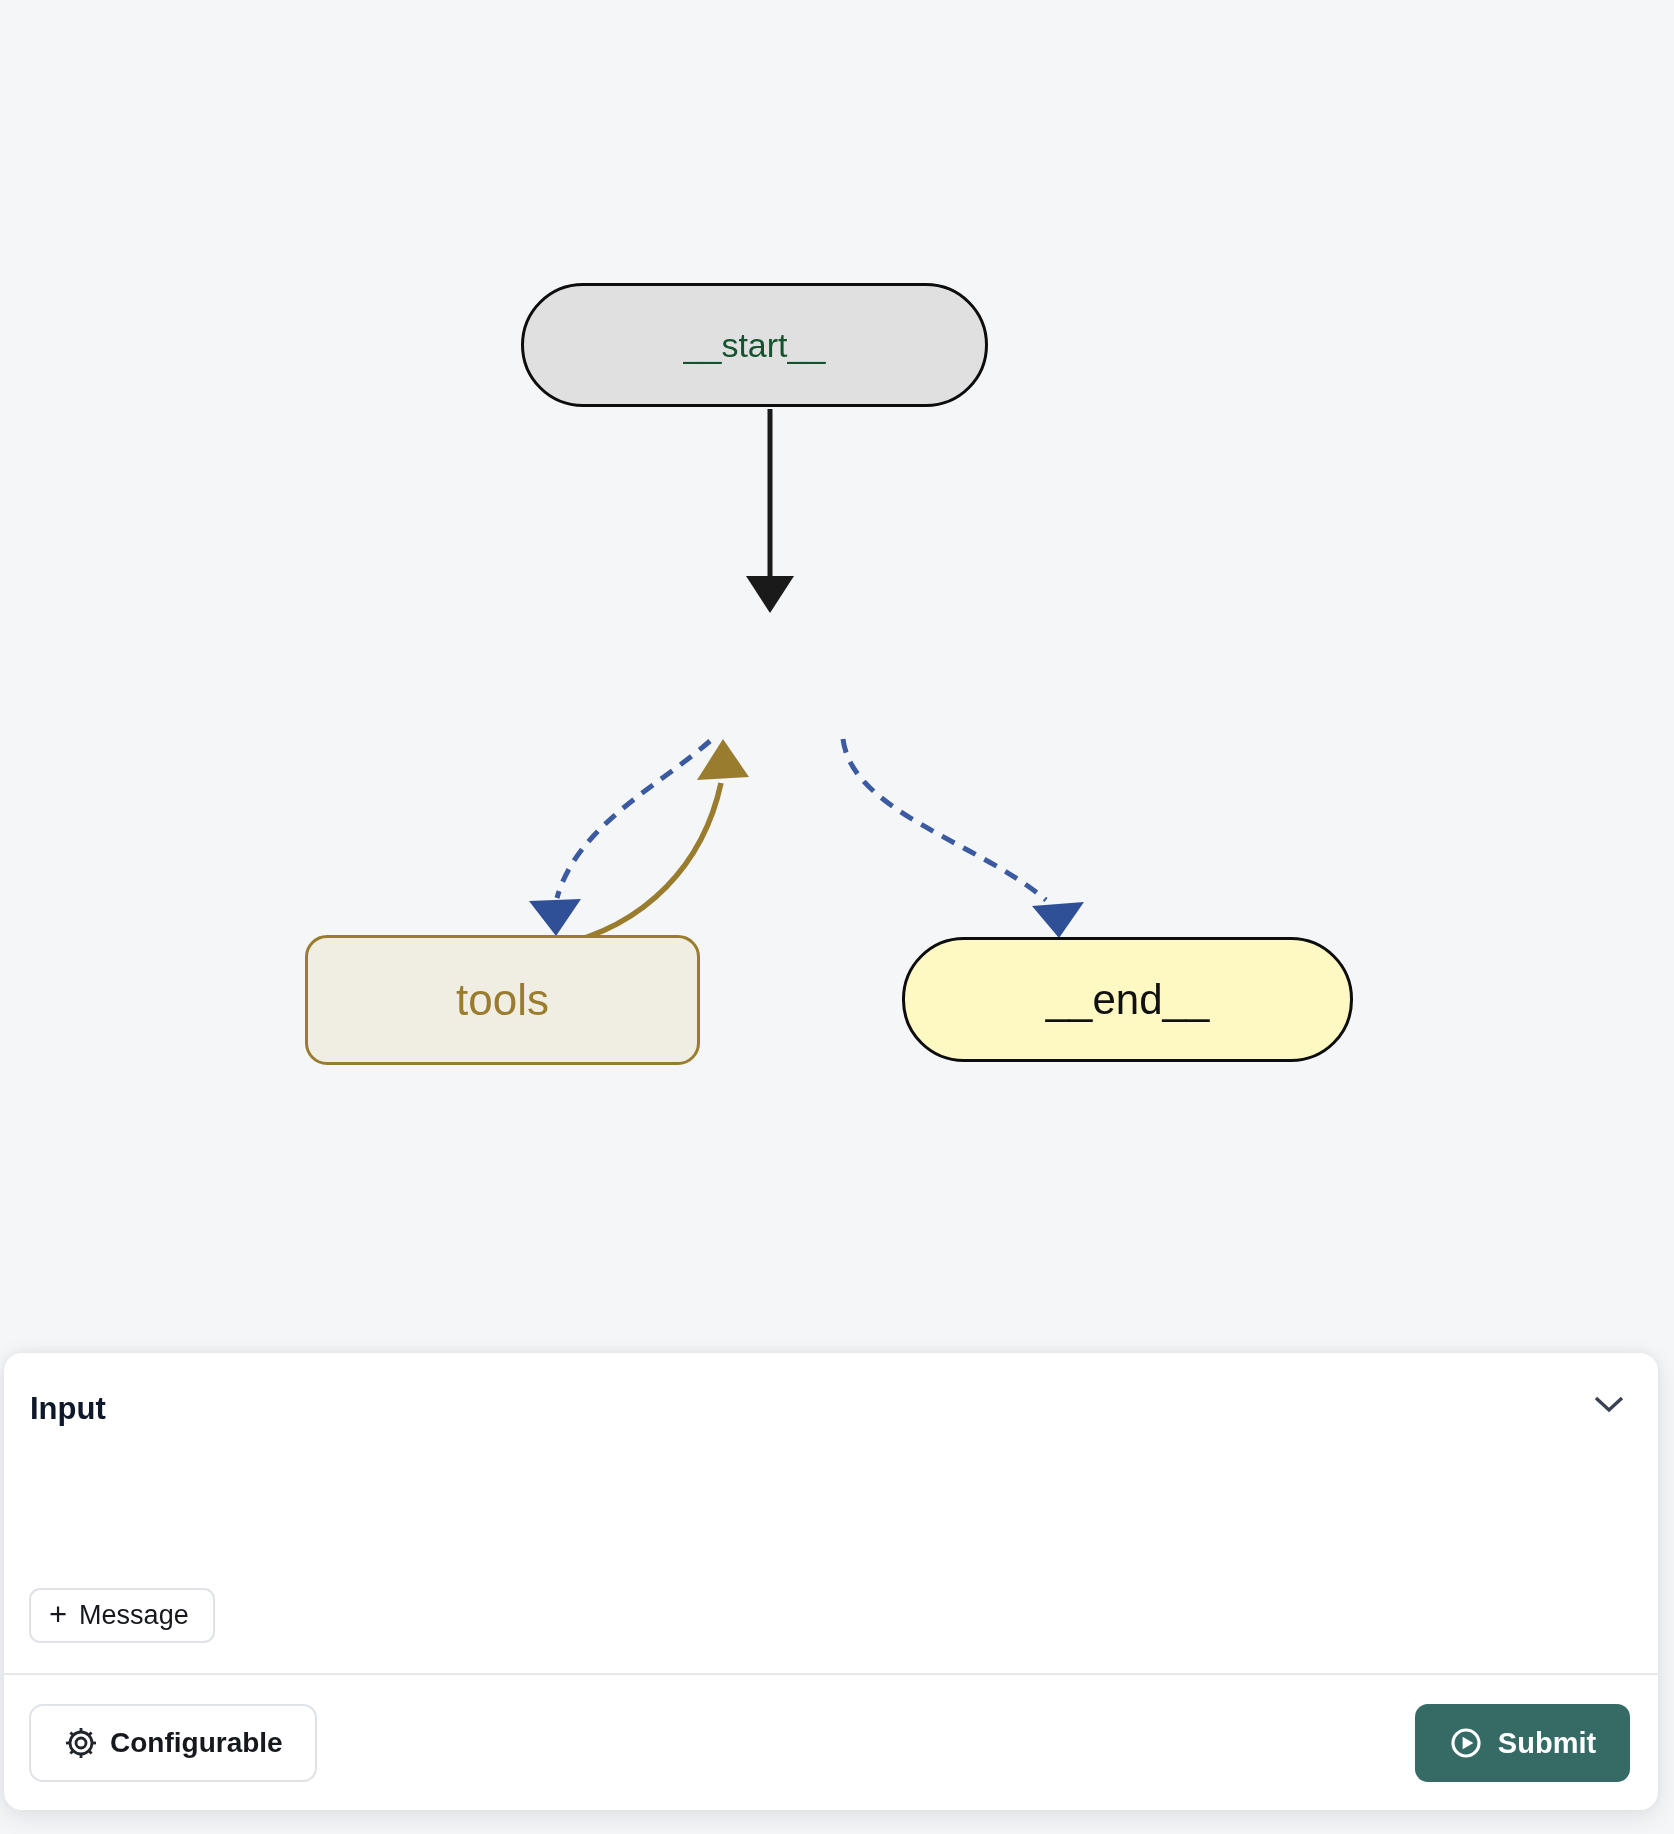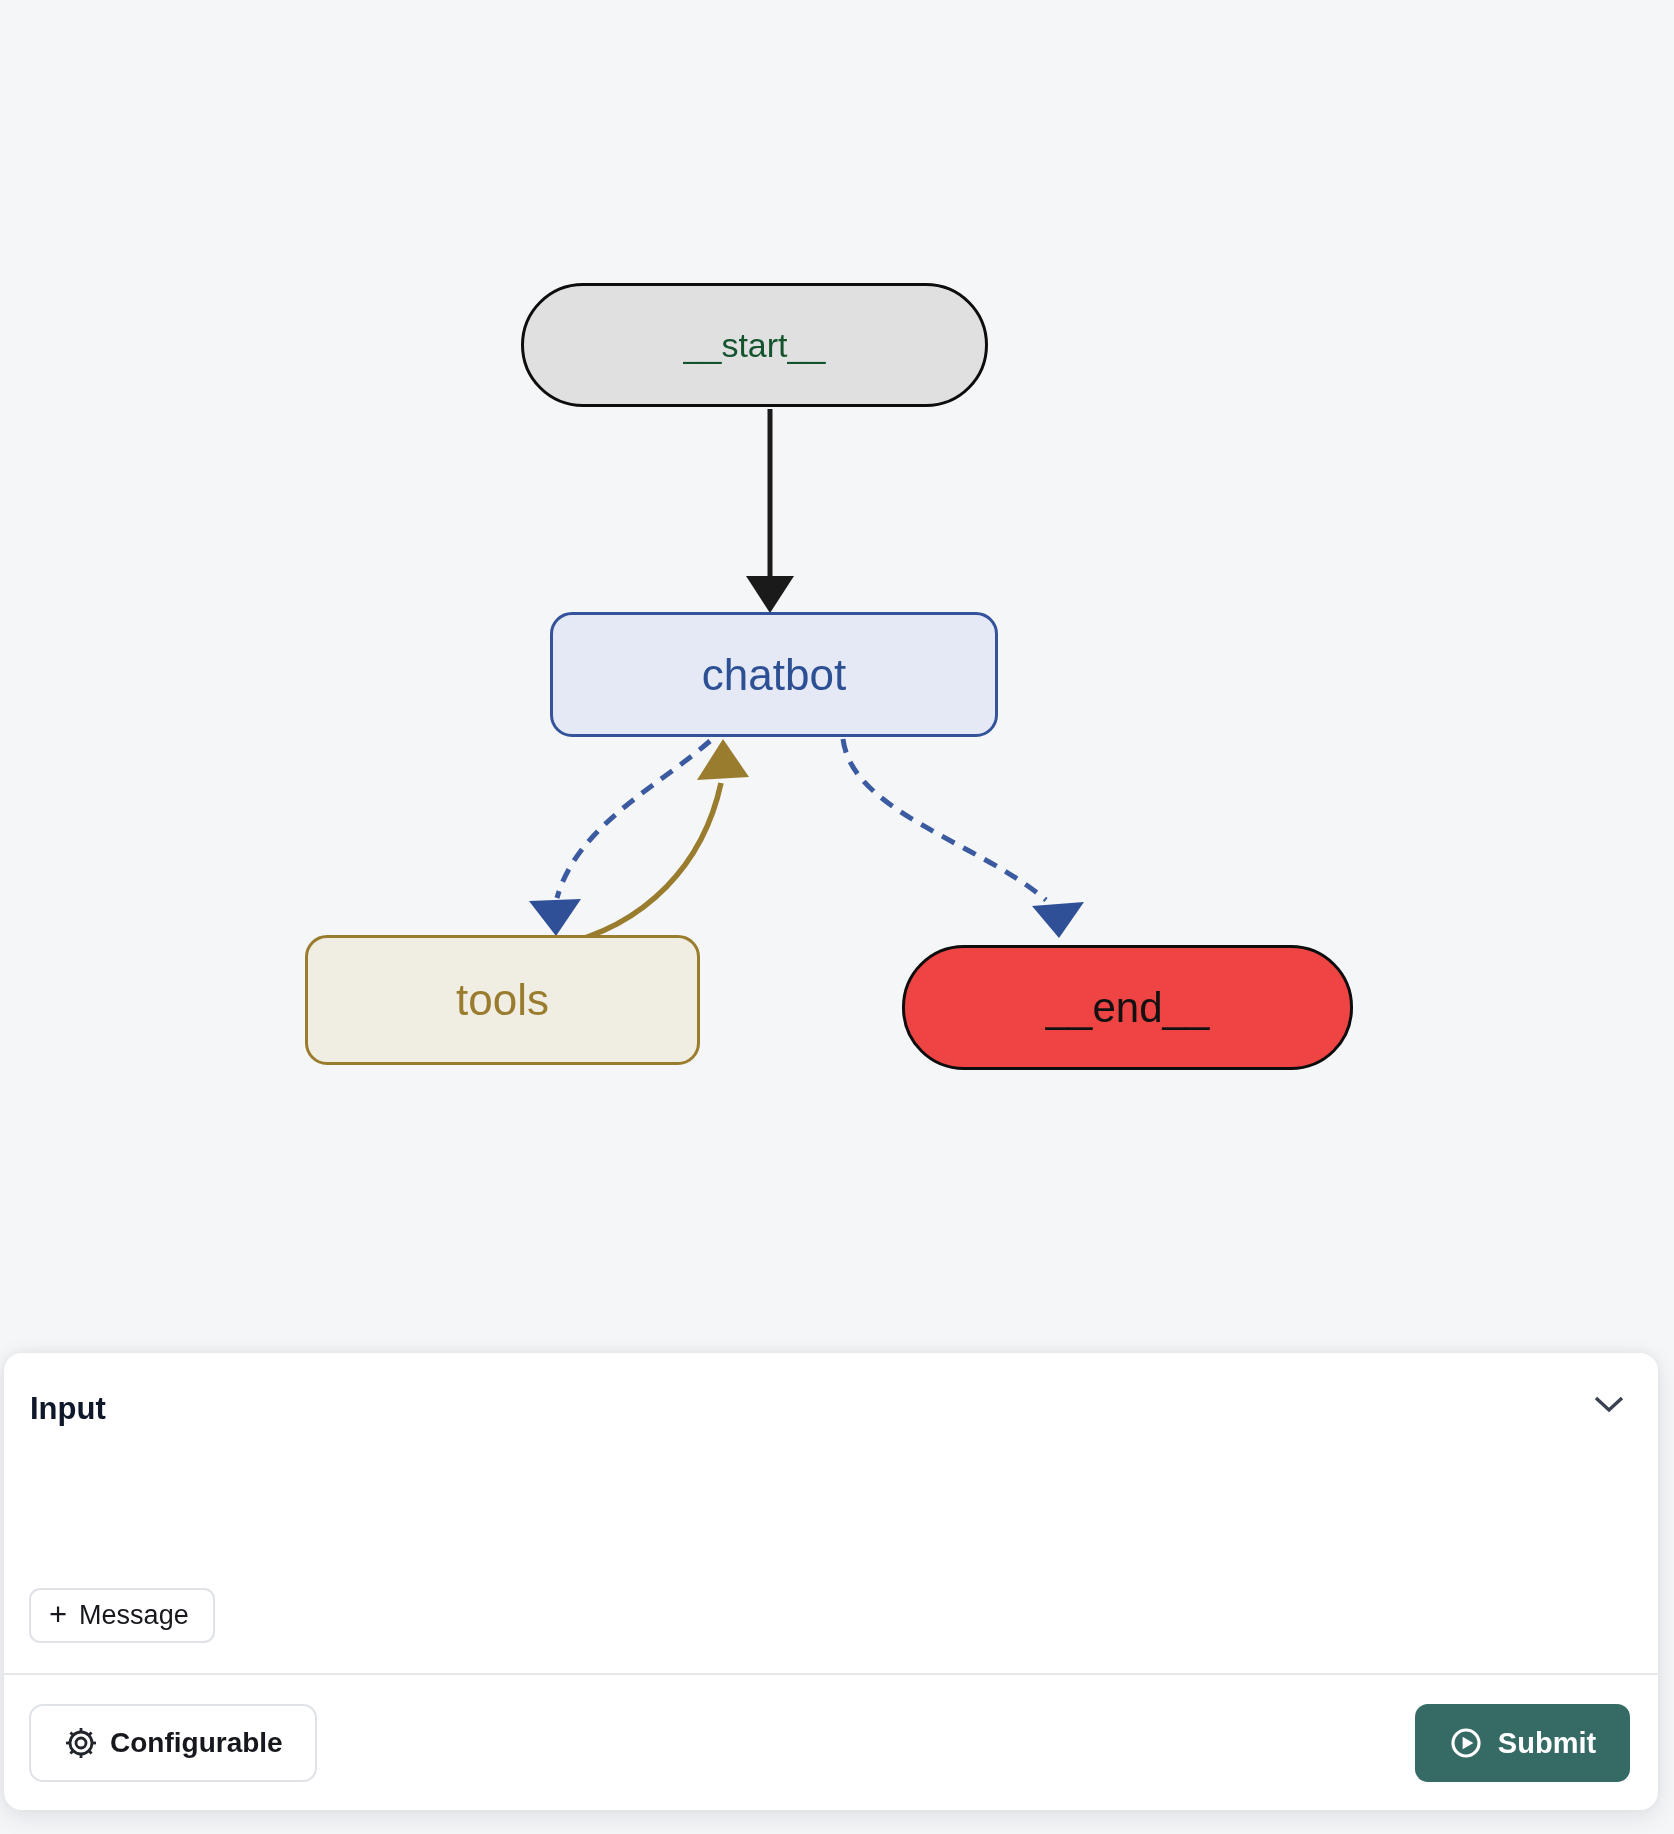--- a/index.html
+++ b/index.html
@@ -30,22 +30,22 @@
     background:#e4e9f5; border:3px solid #34539a; border-radius:22px;
     color:#2d5094; font-size:44px;
   }
   .gnode-tools {
     left:305px; top:935px; width:395px; height:130px;
     background:#f0ede3; border:3px solid #9a7c2e; border-radius:22px;
     color:#9a7c2e; font-size:44px;
   }
   .gnode-end {
     left:902px; top:937px; width:451px; height:125px;
-    background:#ef4444; border:3px solid #0d0d0d; border-radius:62px;
-    color:#111111; font-size:42px;margin-top:8px;
+    background:#fef9c3; border:3px solid #0d0d0d; border-radius:62px;
+    color:#111111; font-size:42px;
   }
 
   
   .input-panel {
     position:absolute; left:4px; top:1353px; width:1654px; height:457px;
     background:#ffffff; border-radius:18px; z-index:3;
     box-shadow:0 6px 24px rgba(15,23,42,.10), 0 -2px 10px rgba(15,23,42,.04);
   }
   .panel-title {
     position:absolute; left:26px; top:38px;
@@ -125,23 +125,20 @@
 
     <g>
       <path d="M 843 739 C 852 812, 978 842, 1046 900" stroke="#3b5aa0" stroke-width="5" fill="none" stroke-dasharray="14 10"></path>
       <polygon points="1032,906 1084,902 1059,938" fill="#2f4f97"></polygon>
     </g>
   </svg>
 
   <div class="gnode gnode-start">
     <span>__start__</span>
   </div>
-  <div class="gnode gnode-chatbot">
-    <span>chatbot</span>
-  </div>
   <div class="gnode gnode-tools">
     <span>tools</span>
   </div>
   <div class="gnode gnode-end">
     <span>__end__</span>
   </div>
 </div>
 
 <div class="input-panel">
 

